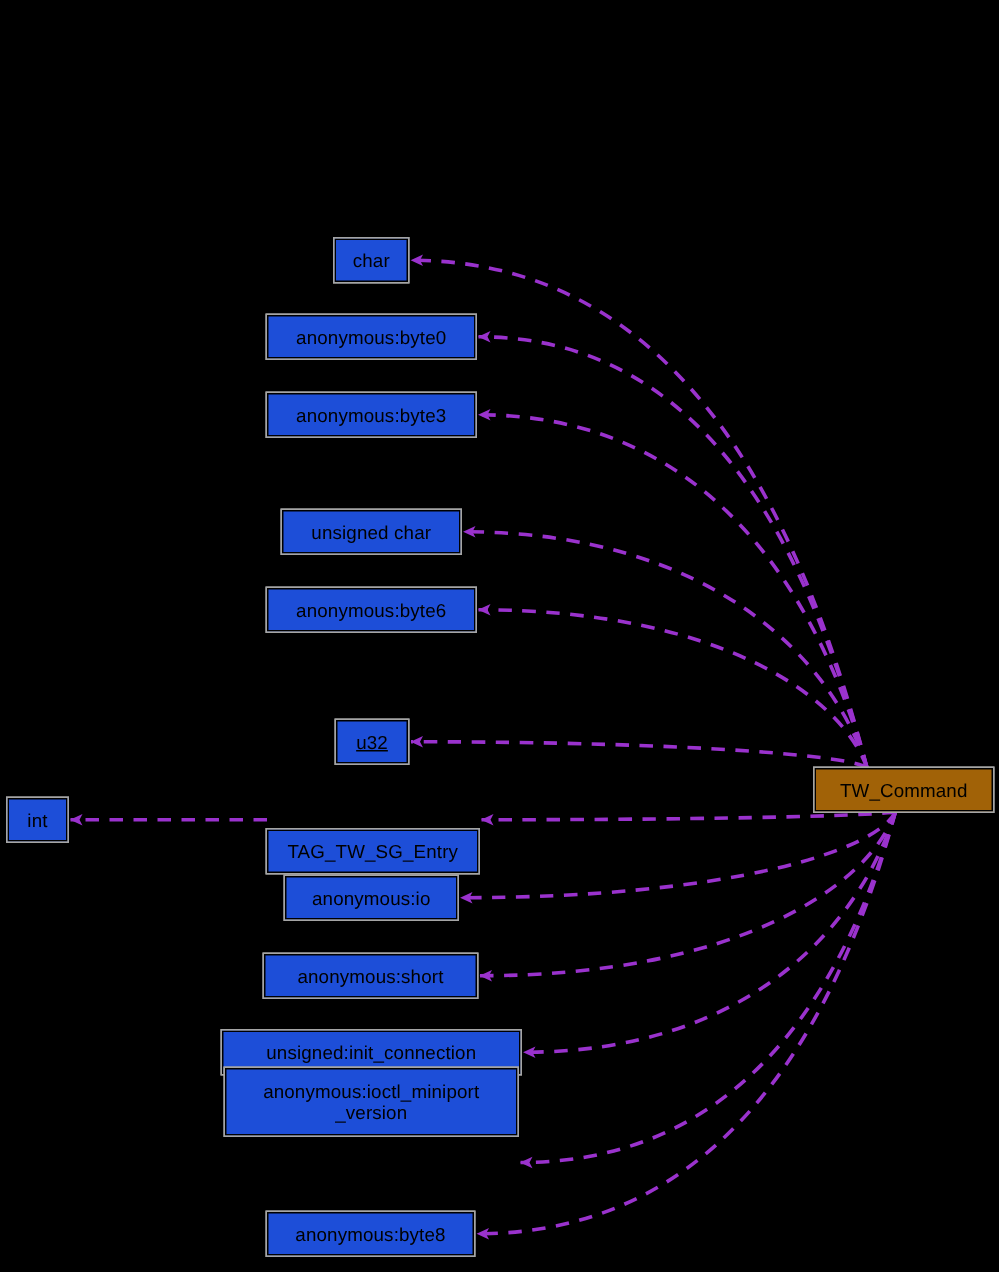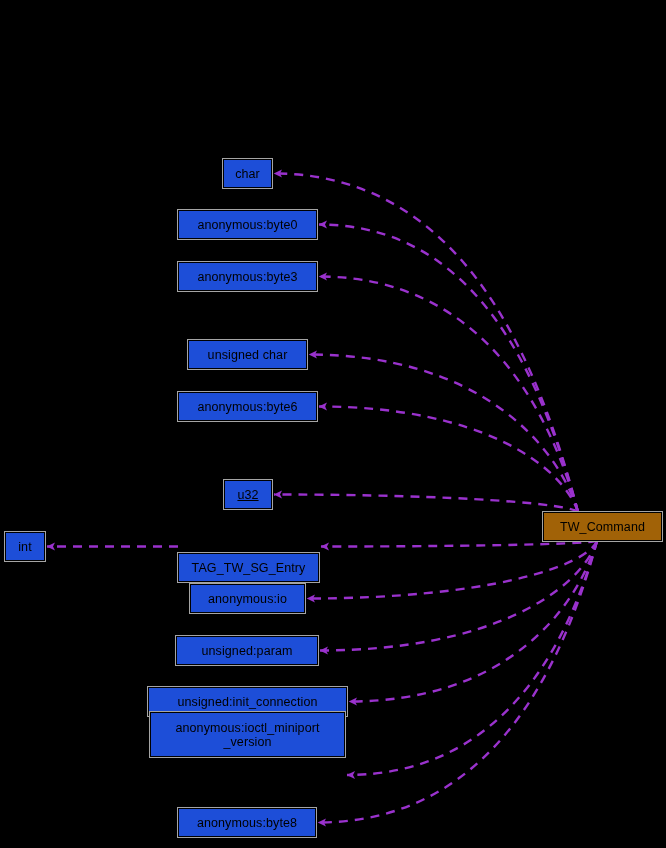--- a/index.html
+++ b/index.html
@@ -86,21 +86,21 @@
   <div id="node-layer">
       <div class="node" style="left: 223px; top: 159px; width: 49px; height: 29px;"><span class="lbl">char</span></div>
       <div class="node" style="left: 178px; top: 210px; width: 139px; height: 29px;"><span class="lbl">anonymous:byte0</span></div>
       <div class="node" style="left: 178px; top: 262px; width: 139px; height: 29px;"><span class="lbl">anonymous:byte3</span></div>
       <div class="node" style="left: 188px; top: 340px; width: 119px; height: 29px;"><span class="lbl">unsigned char</span></div>
       <div class="node" style="left: 178px; top: 392px; width: 139px; height: 29px; text-align: center;"><span class="lbl">anonymous:byte6</span></div>
       <div class="node" style="left: 224px; top: 480px; width: 48px; height: 29px; text-decoration: underline;"><span class="lbl">u32</span></div>
       <div class="node" style="left: 5px; top: 532px; width: 40px; height: 29px;"><span class="lbl">int</span></div>
       <div class="node" style="left: 178px; top: 520px; width: 141px; height: 29px; margin-top: 33px;"><span class="lbl">TAG_TW_SG_Entry</span></div>
       <div class="node" style="left: 190px; top: 584px; width: 115px; height: 29px;"><span class="lbl">anonymous:io</span></div>
-      <div class="node" style="left: 176px; top: 636px; width: 142px; height: 29px;"><span class="lbl">unsigned:param</span></div>
+      <div class="node" style="left: 176px; top: 636px; width: 142px; height: 29px;"><span class="lbl">anonymous:short</span></div>
       <div class="node" style="left: 148px; top: 687px; width: 199px; height: 29px;"><span class="lbl">unsigned:init_connection</span></div>
       <div class="node" style="left: 150px; top: 712px; width: 195px; height: 45px;"><span class="lbl">anonymous:ioctl_miniport
 _version</span></div>
       <div class="node" style="left: 178px; top: 808px; width: 138px; height: 29px; justify-content: flex-end;"><span class="lbl">anonymous:byte8</span></div>
       <div class="node focus" style="left: 543px; top: 512px; width: 119px; height: 29px;"><span class="lbl">TW_Command</span></div>
     </div>
 
 </div>
 
 </body></html>

